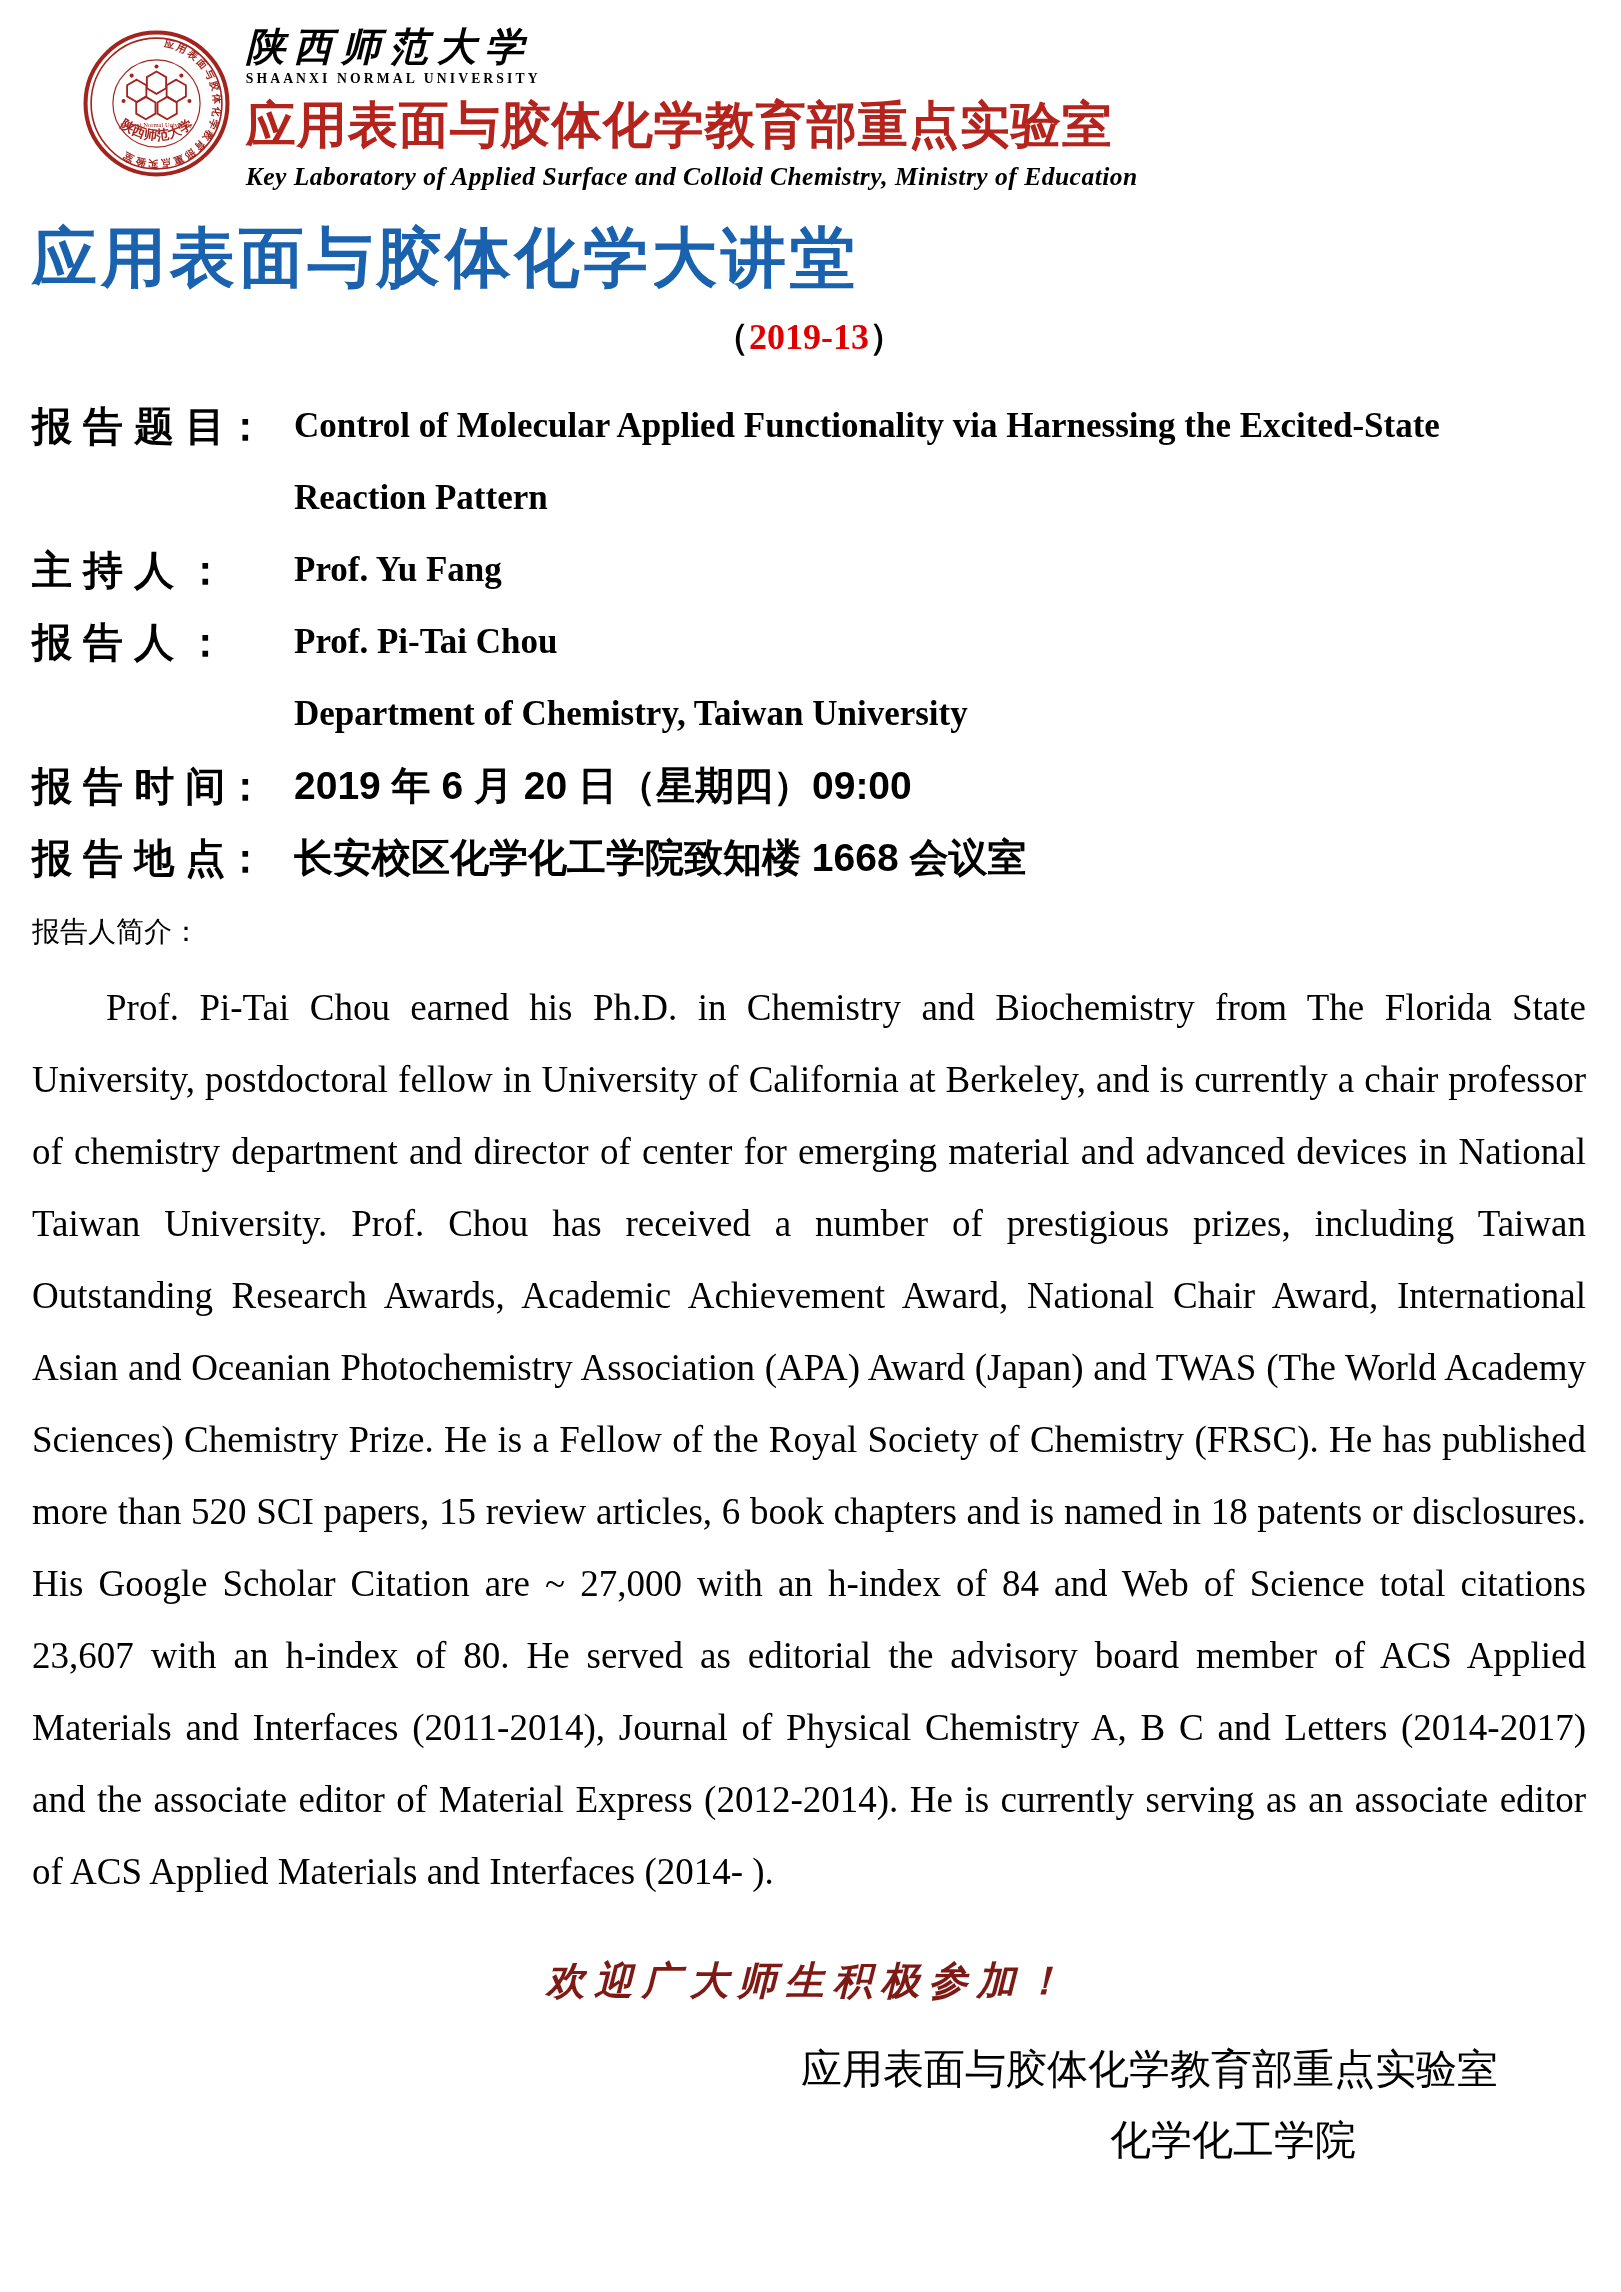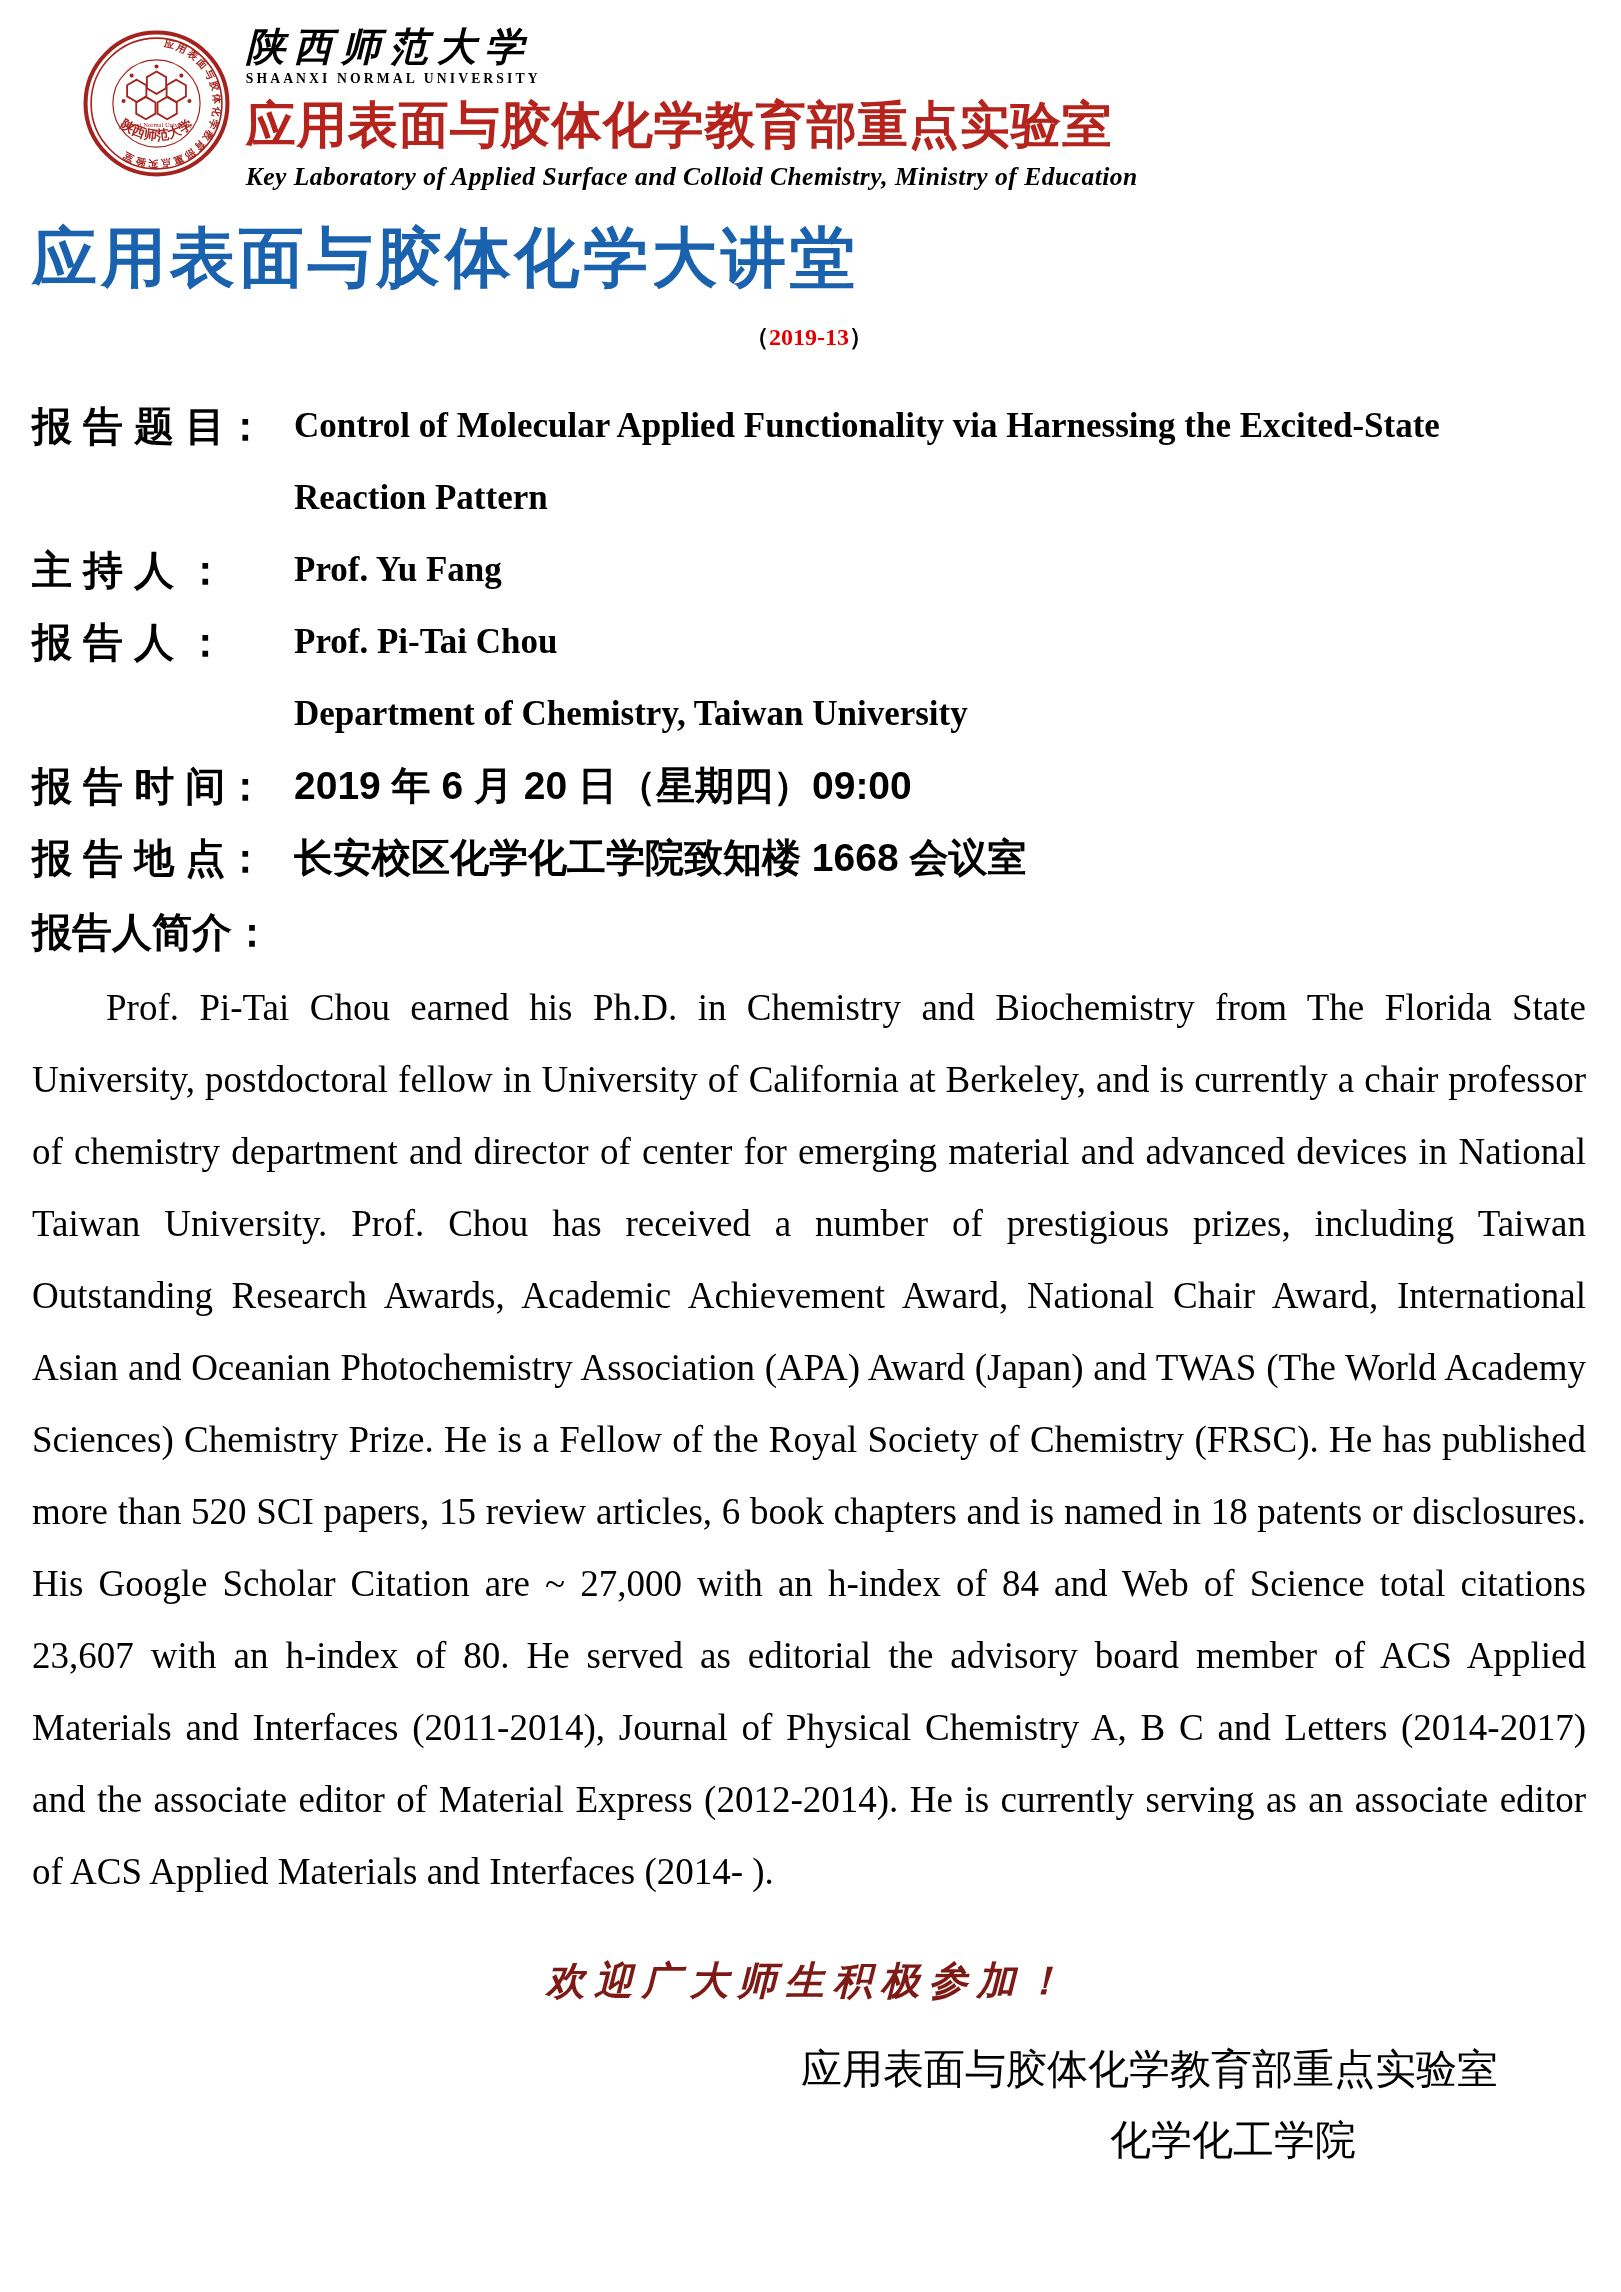--- a/index.html
+++ b/index.html
@@ -11,34 +11,34 @@
   .seal{width:147px;height:149px;flex:none;margin-top:5.9px;}
   .seal svg{width:147px;height:149px;display:block;}
   .header-text{margin-left:15.7px;}
   .uni-cn{font-size:39px;font-weight:bold;font-style:italic;letter-spacing:8.8px;line-height:45px;font-family:"Liberation Sans",sans-serif;}
   .uni-en{font-size:13.7px;font-weight:bold;letter-spacing:3.1px;line-height:17.6px;margin-top:1px;}
   .lab-cn{font-size:50px;font-weight:900;letter-spacing:1px;line-height:61px;margin-top:7.8px;color:#b5231d;font-family:"Liberation Sans",sans-serif;}
   .lab-en{font-size:25.5px;font-style:italic;font-weight:bold;letter-spacing:0.5px;line-height:33px;margin-top:3.9px;}
 
   
   .main-title{margin:25.5px 0 0;text-align:left;color:#1a62ae;font-size:65px;font-weight:bold;letter-spacing:3.9px;line-height:80px;font-family:"Liberation Sans",sans-serif;}
-  .issue{margin-top:13.7px;text-align:center;font-size:24px;font-weight:bold;line-height:51px;}
+  .issue{margin-top:13.7px;text-align:center;font-size:36px;font-weight:bold;line-height:51px;}
   .issue .num{color:#e00000;}
 
   
   .fields{margin-top:27.4px;}
   .field-row{display:flex;align-items:flex-start;}
   .field-label{flex:none;width:262px;font-family:"Liberation Sans",sans-serif;font-weight:bold;font-size:40px;line-height:72px;white-space:nowrap;}
   .field-value{flex:1;min-width:0;}
   .vline{font-weight:bold;line-height:72px;white-space:nowrap;}
   .vline.en{font-size:35px;font-family:"Liberation Serif",serif;}
   .vline.cn{font-size:39px;font-family:"Liberation Sans",sans-serif;}
 
   
-  .bio-heading{font-family:"Liberation Sans",sans-serif;font-weight:bold;font-size:40px;line-height:72px;margin-top:2px;}
+  .bio-heading{font-family:"Liberation Sans",sans-serif;font-weight:normal;font-size:28px;line-height:72px;margin-top:2px;}
   .bio-text{margin:3.9px 0 0;font-size:37px;line-height:72px;text-align:justify;text-indent:74px;}
 
   
   .welcome{margin-top:37px;text-align:center;font-size:39px;font-weight:bold;font-style:italic;letter-spacing:8.8px;color:#7d1a15;font-family:"Liberation Sans",sans-serif;line-height:71px;}
   .org{font-size:41px;line-height:71px;font-family:"Liberation Sans",sans-serif;}
   .org1{margin-top:17.6px;text-align:right;padding-right:88px;}
   .org2{text-align:right;padding-right:230px;}
 </style>
 </head>
 <body>

